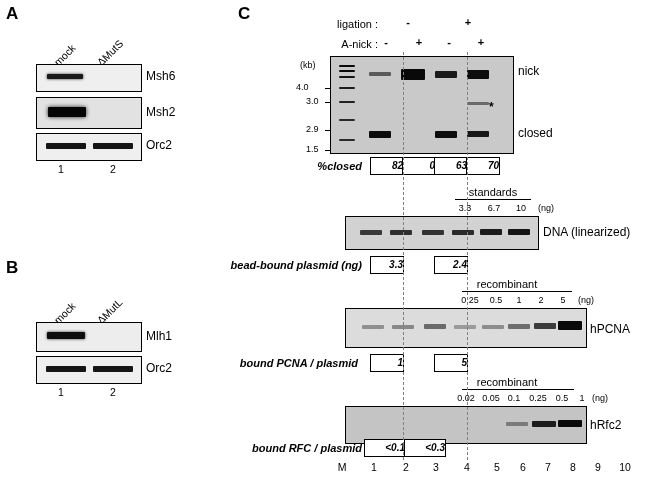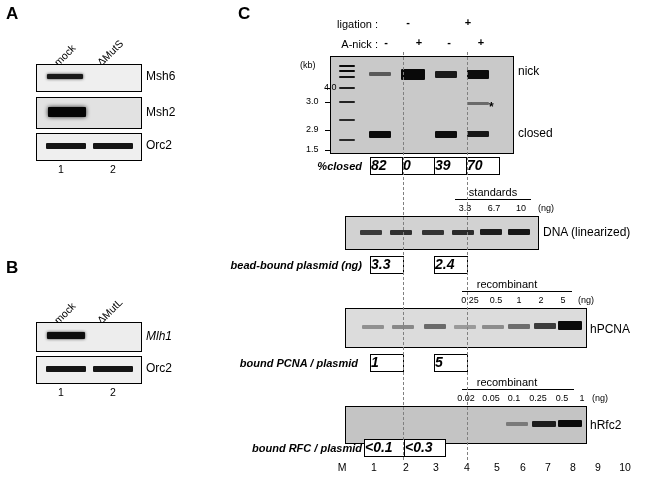--- a/index.html
+++ b/index.html
@@ -50,22 +50,22 @@
     border:1.6px solid #000;
     background:#d9d9d9;
     overflow:hidden;
   }
   .tiny{font-size:9px;}
   .ital-bold{font-style:italic;font-weight:bold;font-size:11px;}
   .val-box{
     border:1.4px solid #000;
     font-style:italic;
     font-weight:bold;
-    font-size:14px;
-    text-align:left;
+    font-size:10px;
+    text-align:right;
     background:#fff;
     position:absolute;
     line-height:15px;
   }
   .dashed{
     position:absolute;
     border-left:1.6px dashed #808080;
   }
   .hdr{font-size:11px;white-space:nowrap;}
   .ctr{text-align:center;}
@@ -112,21 +112,21 @@
 <div class="abs" style="left:60px;top:280px;width:44px;height:40px;">
   <div class="lane-label rot45" style="position:absolute;left:0px;top:34px;">mock</div>
 </div>
 <div class="abs" style="left:103px;top:280px;width:56px;height:40px;">
   <div class="lane-label rot45" style="position:absolute;left:0px;top:34px;">ΔMutL</div>
 </div>
 
 <div class="blot-box" style="left:36px;top:322px;width:104px;height:28px;background:#ededed;">
   <div class="band" style="left:10px;top:9px;width:38px;height:7px;background:#0d0d0d;box-shadow:0 0 3px #333;"></div>
 </div>
-<div class="abs side-label" style="left:146px;top:329px;font-style:italic;">Mlh1</div>
+<div class="abs side-label" style="left:146px;top:329px;">Mlh1</div>
 
 <div class="blot-box" style="left:36px;top:356px;width:104px;height:26px;background:#efefef;">
   <div class="band" style="left:9px;top:9px;width:40px;height:6px;background:#151515;"></div>
   <div class="band" style="left:56px;top:9px;width:40px;height:6px;background:#151515;"></div>
 </div>
 <div class="abs side-label" style="left:146px;top:361px;">Orc2</div>
 
 <div class="abs num-label" style="left:36px;top:386px;width:50px;">1</div>
 <div class="abs num-label" style="left:86px;top:386px;width:54px;">2</div>
 
@@ -159,37 +159,37 @@
 
   <div class="band" style="left:104px;top:14px;width:22px;height:7px;background:#1a1a1a;"></div>
   <div class="band" style="left:104px;top:74px;width:22px;height:7px;background:#0d0d0d;"></div>
 
   <div class="band" style="left:136px;top:13px;width:22px;height:9px;background:#0d0d0d;"></div>
   <div class="band" style="left:136px;top:74px;width:22px;height:6px;background:#171717;"></div>
   <div class="band" style="left:136px;top:45px;width:22px;height:3px;background:#6a6a6a;"></div>
 </div>
 
 <div class="abs tiny" style="left:300px;top:60px;">(kb)</div>
-<div class="abs tiny" style="left:324px;top:82px;">4.0</div>
+<div class="abs tiny" style="left:296px;top:82px;">4.0</div>
 <div class="abs tiny" style="left:306px;top:96px;">3.0</div>
 <div class="abs tiny" style="left:306px;top:124px;">2.9</div>
 <div class="abs tiny" style="left:306px;top:144px;">1.5</div>
 <div class="abs" style="left:325px;top:88px;width:5px;height:1.4px;background:#000;"></div>
 <div class="abs" style="left:325px;top:102px;width:5px;height:1.4px;background:#000;"></div>
 <div class="abs" style="left:325px;top:130px;width:5px;height:1.4px;background:#000;"></div>
 <div class="abs" style="left:325px;top:150px;width:5px;height:1.4px;background:#000;"></div>
 
 <div class="abs side-label" style="left:518px;top:64px;">nick</div>
 <div class="abs side-label" style="left:518px;top:126px;">closed</div>
 <div class="abs" style="left:489px;top:100px;font-size:12px;font-weight:bold;">*</div>
 
 <div class="abs ital-bold" style="left:258px;top:160px;width:104px;text-align:right;">%closed</div>
 <div class="val-box" style="left:370px;top:157px;width:32px;height:16px;">82</div>
 <div class="val-box" style="left:402px;top:157px;width:32px;height:16px;">0</div>
-<div class="val-box" style="left:434px;top:157px;width:32px;height:16px;">39</div>
+<div class="val-box" style="left:434px;top:157px;width:32px;height:16px;">63</div>
 <div class="val-box" style="left:466px;top:157px;width:32px;height:16px;">70</div>
 
 <div class="abs hdr ctr" style="left:450px;top:186px;width:86px;">standards</div>
 <div class="abs" style="left:455px;top:199px;width:76px;height:1.3px;background:#000;"></div>
 <div class="abs tiny ctr" style="left:452px;top:203px;width:26px;">3.3</div>
 <div class="abs tiny ctr" style="left:481px;top:203px;width:26px;">6.7</div>
 <div class="abs tiny ctr" style="left:508px;top:203px;width:26px;">10</div>
 <div class="abs tiny" style="left:538px;top:203px;">(ng)</div>
 
 <div class="gel-box" style="left:345px;top:216px;width:192px;height:32px;background:#d2d2d2;">

